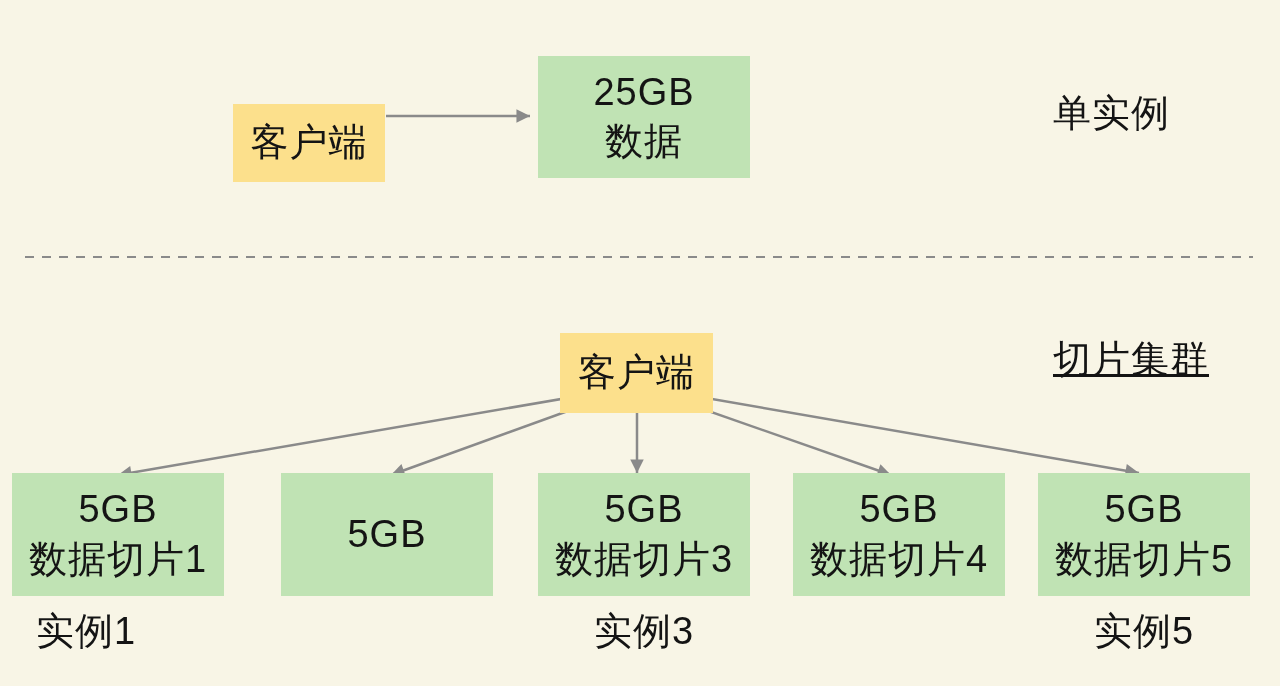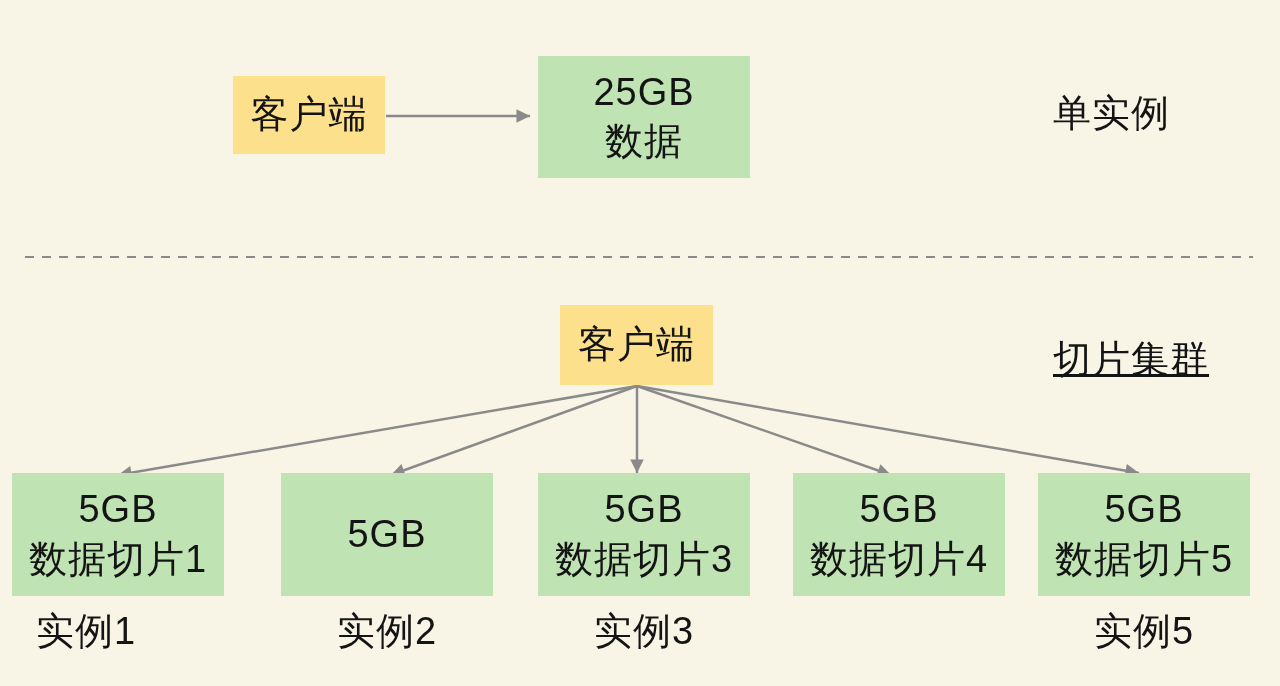--- a/index.html
+++ b/index.html
@@ -44,21 +44,21 @@
     position: absolute;
     display: flex;
     flex-direction: column;
     align-items: center;
     justify-content: center;
     text-align: center;
     font-size: 38px;
     line-height: 1.3;
     letter-spacing: 1px;
   }
-  .box.yellow { background: var(--client-box); }
+  .box.yellow { background: var(--client-box); margin-top: 28px; }
   .box.green  { background: var(--data-box); }
 
   .single-client { left: 233px; top: 76px;  width: 152px; height: 78px; }
   .single-data   { left: 538px; top: 56px;  width: 212px; height: 122px; align-items: center; }
   .cluster-client{ left: 560px; top: 305px; width: 153px; height: 80px; }
 
   .side-label {
     position: absolute;
     font-size: 38px;
     letter-spacing: 1px;
@@ -136,21 +136,20 @@
       <span>5GB</span>
       <span>数据切片1</span>
     </div>
     <div class="instance">实例1</div>
   </div>
 
   <div class="shard shard-2">
     <div class="box green">
       <span>5GB</span>
     </div>
-    <div class="instance">实例2</div>
   </div>
 
   <div class="shard shard-3">
     <div class="box green">
       <span>5GB</span>
       <span>数据切片3</span>
     </div>
     <div class="instance">实例3</div>
   </div>
 

